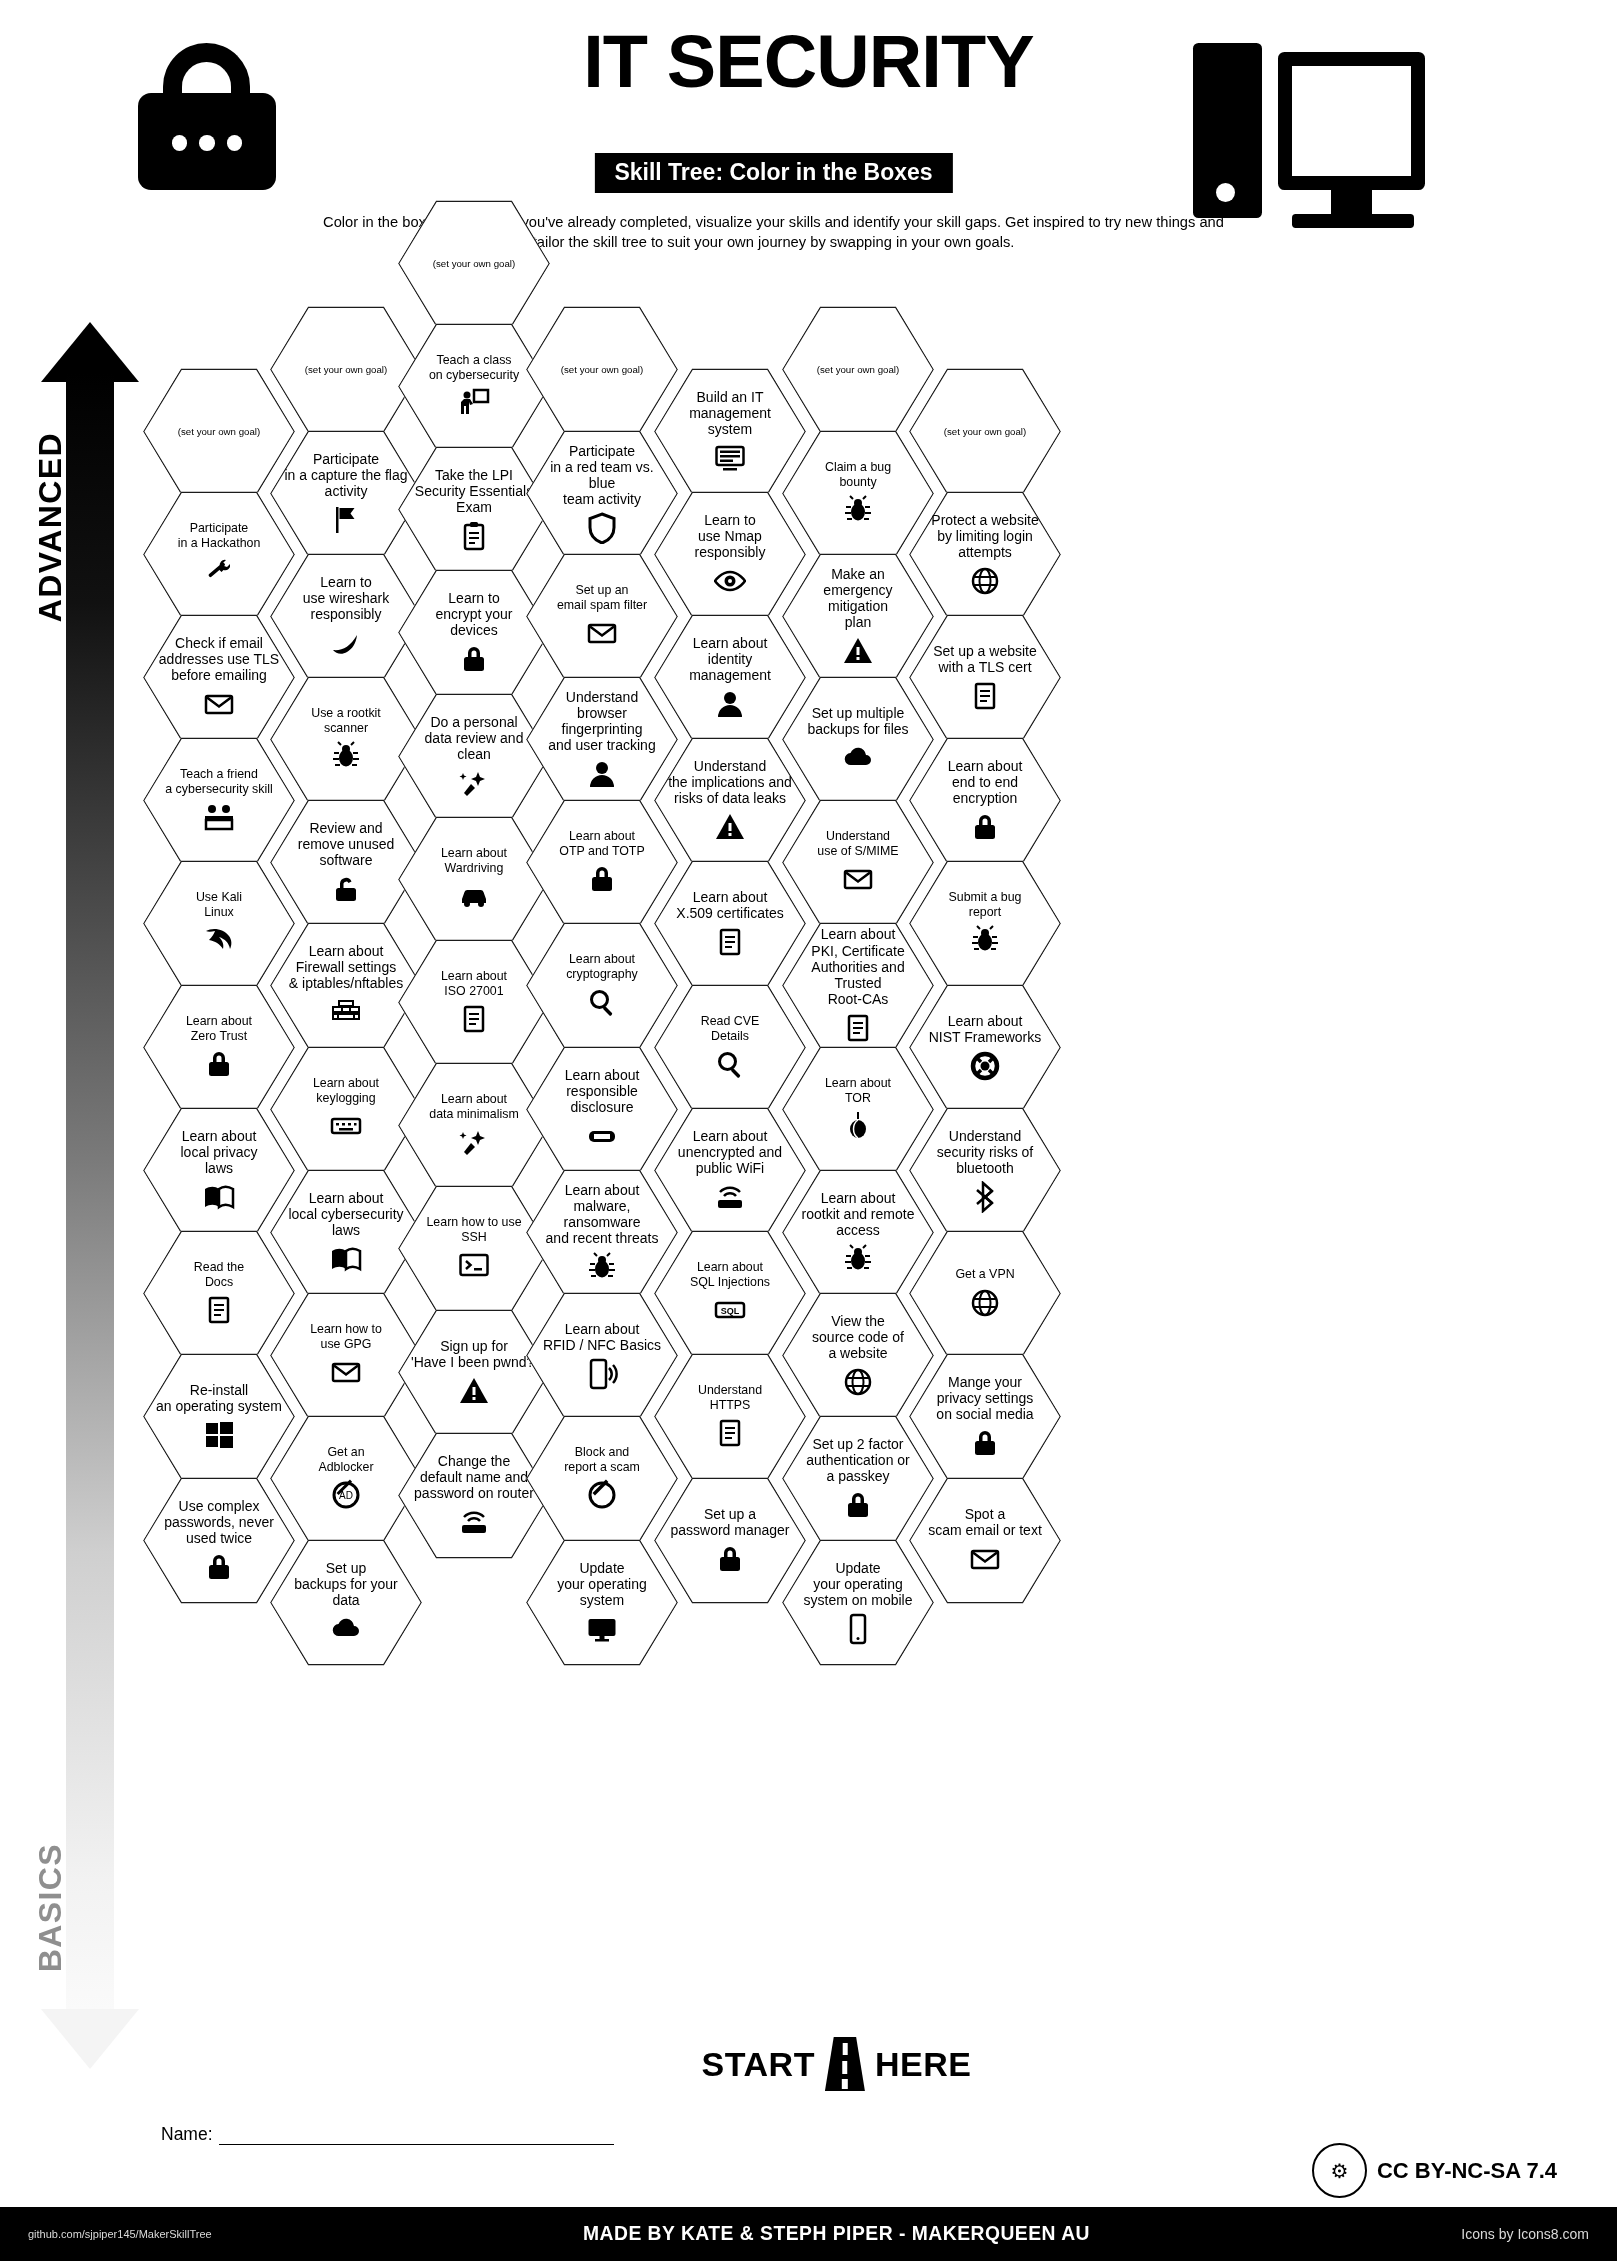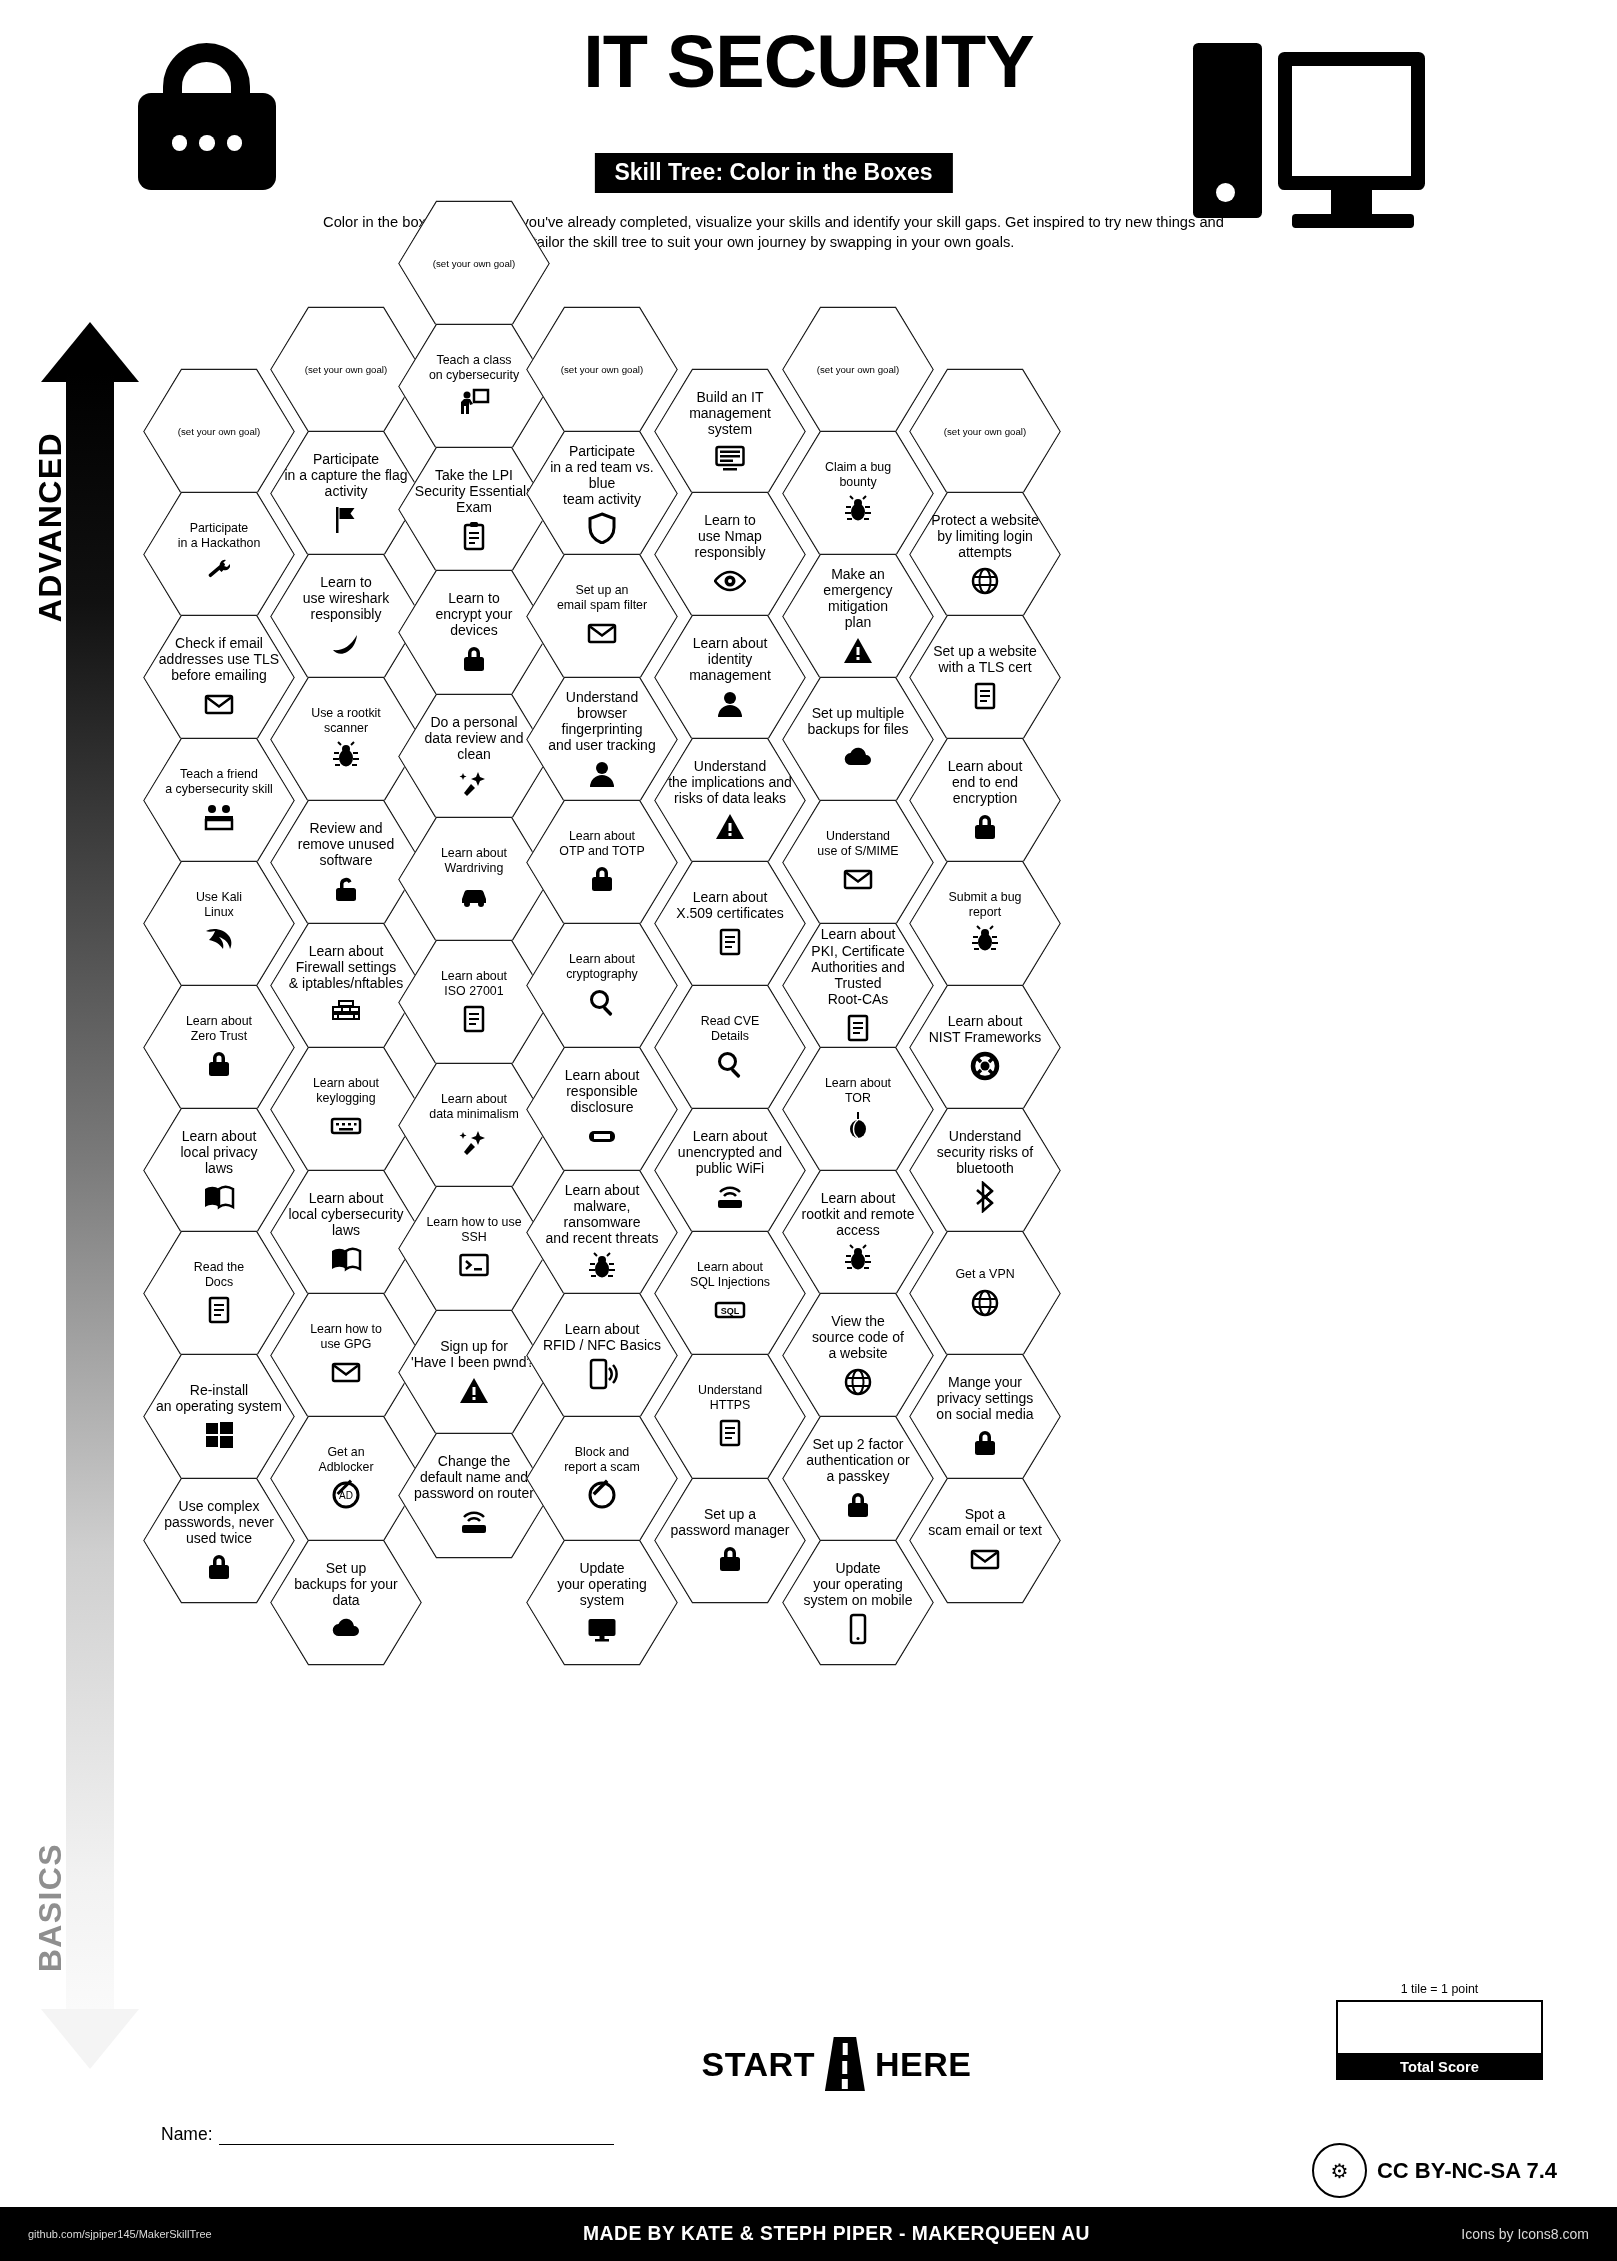--- a/index.html
+++ b/index.html
@@ -1094,25 +1094,20 @@
         <i></i>
       </span>
     <span class="txt">HERE</span>
   </div>
 
   <div class="name-line">
     <span>Name:</span>
     <span class="rule"></span>
   </div>
 
-  <div class="score-box">
-    <div class="score-note">1 tile = 1 point</div>
-    <div class="score-frame"></div>
-    <div class="score-label">Total Score</div>
-  </div>
 
   <div class="cc">
     <div class="cc-circle">⚙</div>
     <div class="cc-text">CC BY-NC-SA 7.4</div>
   </div>
 
   <div class="footer-bar">
     <div class="left">github.com/sjpiper145/MakerSkillTree</div>
     <div class="mid">MADE BY KATE &amp; STEPH PIPER  -  MAKERQUEEN AU</div>
     <div class="right">Icons by Icons8.com</div>

